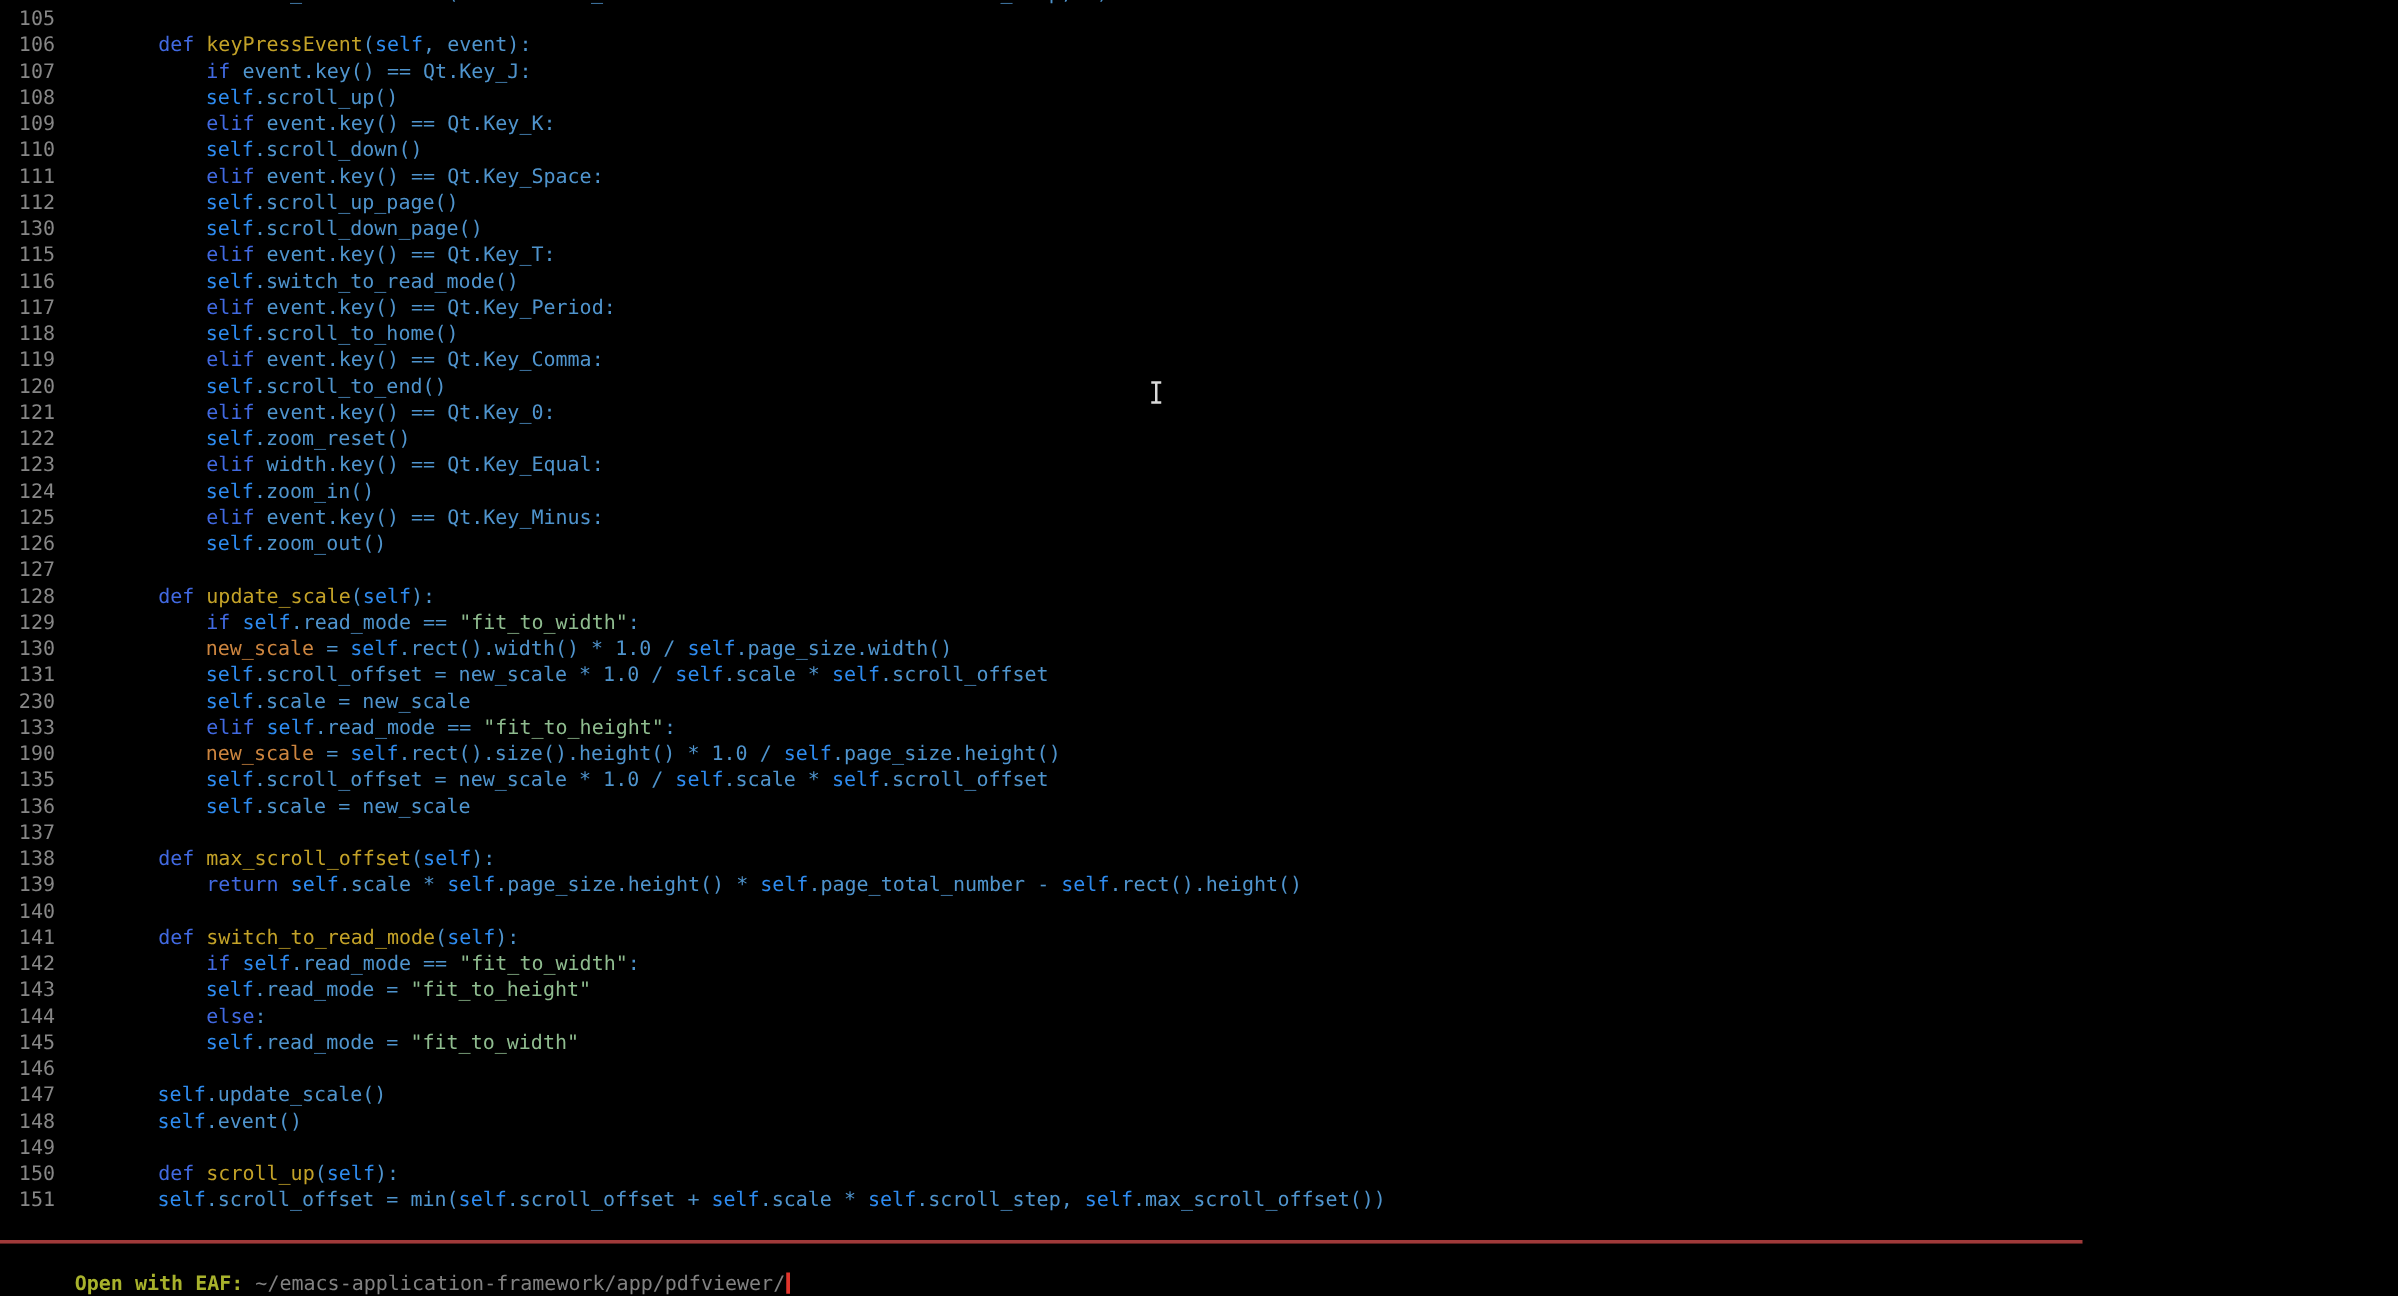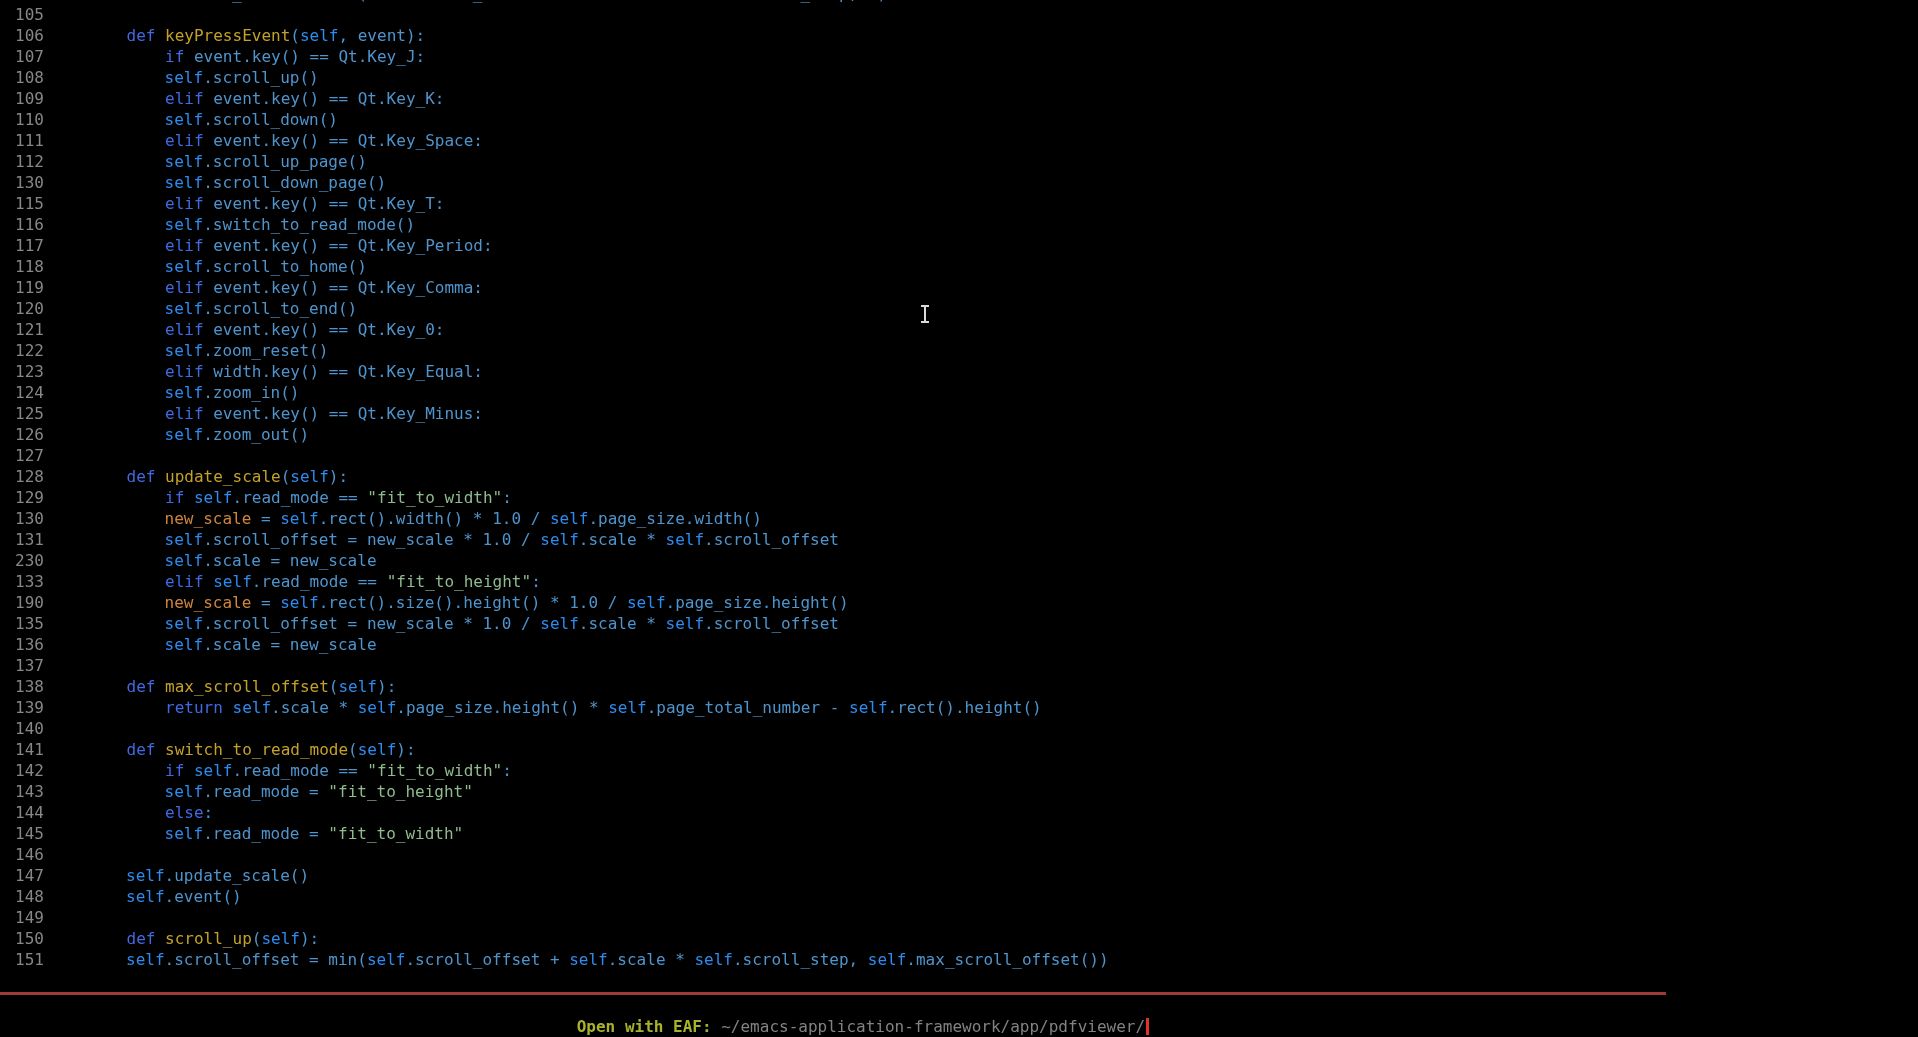--- a/index.html
+++ b/index.html
@@ -19,21 +19,21 @@
   .tok-k{color:var(--kw);margin-left:39px;}
   .tok-f{color:var(--fn);}
   .tok-s{color:var(--selfc);font-weight:normal;}
   .tok-t{color:var(--str);}
   .tok-v{color:var(--varc);}
   .tok-d{color:var(--fg);}
   .hollow-cursor{position:absolute;top:1px;width:1ch;height:18px;border:1px solid var(--cursor);box-sizing:border-box;}
   
   .modeline{flex:0 0 3px;background:var(--rule);}
   
-  .echo{flex:0 0 42px;position:relative;font-size:16px;background:var(--bg);text-align:center;}
+  .echo{flex:0 0 42px;position:relative;font-size:16px;background:var(--bg);}
   .mb-line{height:21px;line-height:21px;padding-left:2px;white-space:pre;}
   .prompt{color:var(--prompt);font-weight:bold;}
   .mbinput{color:var(--dim);}
   .mb-cursor{display:inline-block;width:3px;height:17px;background:var(--cursor);vertical-align:-3px;margin-left:1px;}
   .tray{position:absolute;right:6px;bottom:1px;height:21px;line-height:21px;color:var(--tray);white-space:pre;}
   
   .ibeam{position:absolute;left:919px;top:304px;width:12px;height:20px;pointer-events:none;}
   .ibeam .stem{position:absolute;left:5px;top:2px;width:2px;height:16px;background:var(--ibeam);}
   .ibeam::before,.ibeam::after{content:"";position:absolute;left:2px;width:8px;height:2px;background:var(--ibeam);}
   .ibeam::before{top:1px;}

